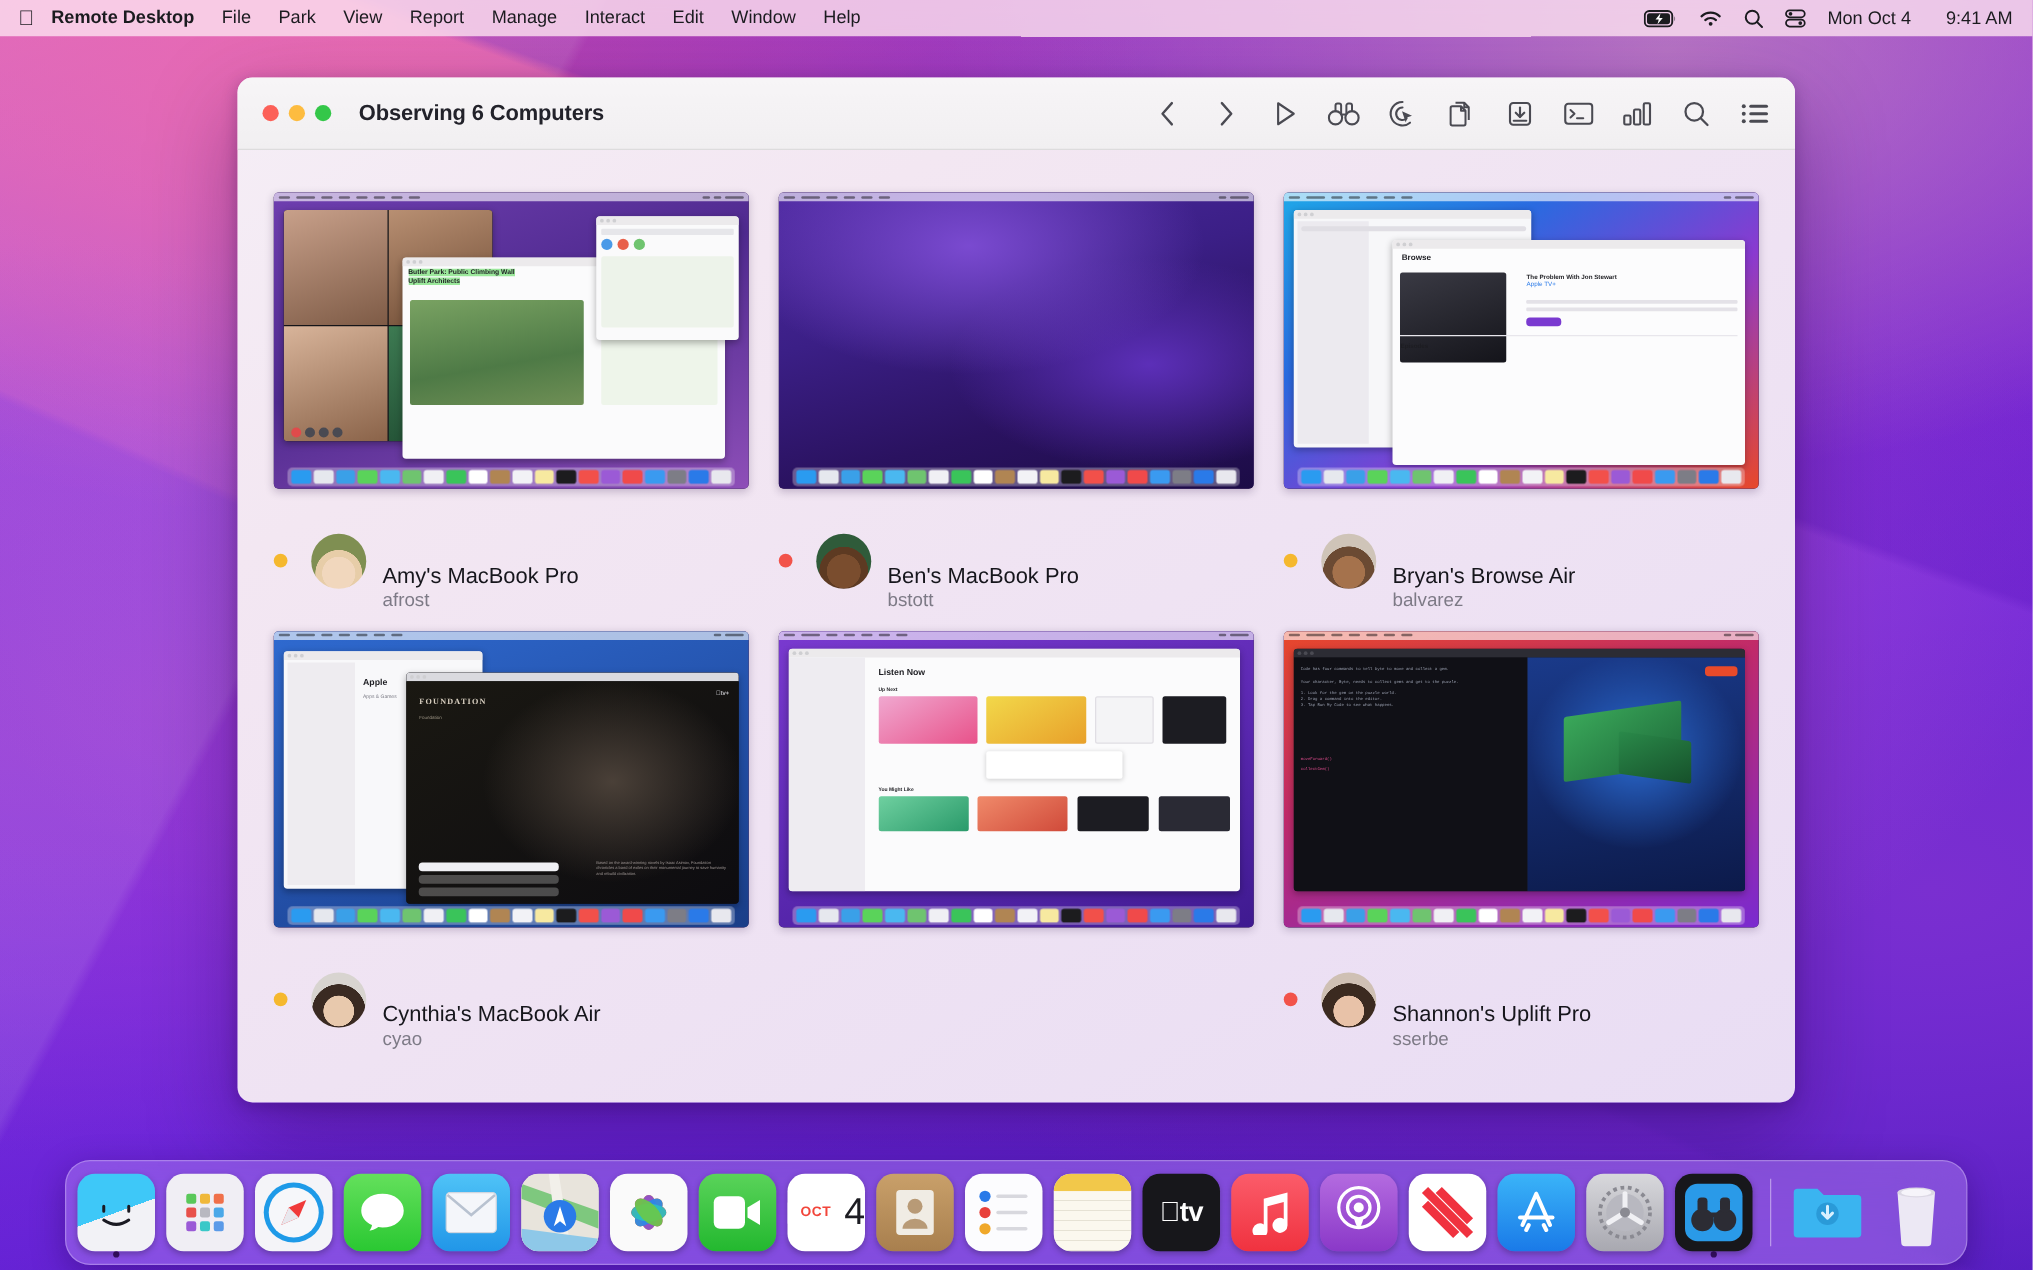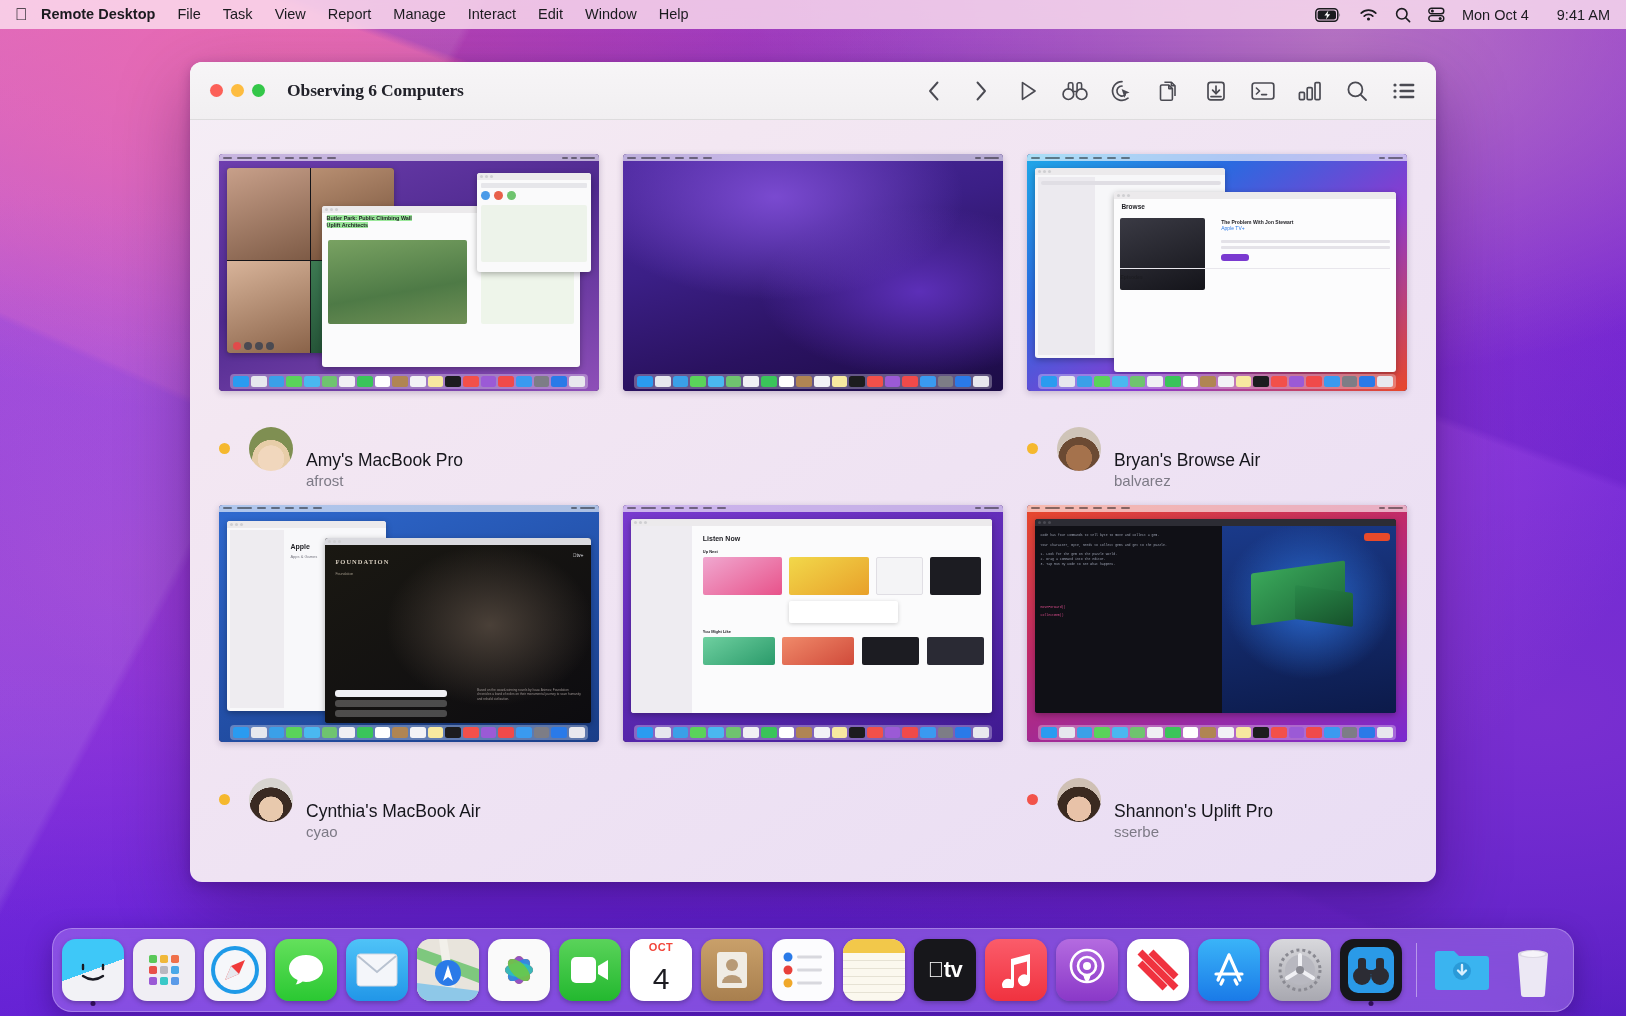--- a/index.html
+++ b/index.html
@@ -57,21 +57,21 @@
     height: 58px; display: flex; align-items: center;
     padding: 0 18px 0 20px;
     background: linear-gradient(180deg,#f7f5f7 0%, #f1eff1 100%);
     border-bottom: 1px solid rgba(0,0,0,.10);
   }
   .traffic { display: flex; gap: 8px; margin-right: 22px; }
   .tl { width: 13px; height: 13px; border-radius: 50%; }
   .tl.red { background: #fc6058; }
   .tl.yellow { background: #fdbc40; }
   .tl.green { background: #34c749; }
-  #window-title { font-size: 17.5px; font-weight: bold; color: #22222a; letter-spacing: -.1px; font-family: Liberation Serif, serif; }
+  #window-title { font-size: 17.5px; font-weight: bold; color: #22222a; letter-spacing: -.1px; }
   #toolbar { margin-left: auto; display: flex; align-items: center; gap: 19px; }
   .tb-btn {
     width: 28px; height: 28px; display: flex; align-items: center; justify-content: center;
     color: #4a4a52;
   }
   .tb-btn svg { display: block; }
 
   
   #computer-grid {
     display: grid; grid-template-columns: repeat(3, 1fr);
@@ -145,21 +145,21 @@
              width: 5px; height: 5px; border-radius: 50%; background: rgba(30,0,60,.8); }
   .dk-wrap { position: relative; display:flex; align-items:center; justify-content:center; }
 </style>
 </head>
 <body>
 
 <div id="menubar">
   <div id="apple-logo"></div>
   <div class="menu-item app">Remote Desktop</div>
   <div class="menu-item">File</div>
-  <div class="menu-item">Task</div>
+  <div class="menu-item">Park</div>
   <div class="menu-item">View</div>
   <div class="menu-item">Report</div>
   <div class="menu-item">Manage</div>
   <div class="menu-item">Interact</div>
   <div class="menu-item">Edit</div>
   <div class="menu-item">Window</div>
   <div class="menu-item">Help</div>
   <div class="mb-spacer"></div>
   <div class="mb-right">
     <span class="mb-status">
@@ -417,20 +417,28 @@
               <b style="background:#f2504a"></b>
               <b style="background:#9b5ad6"></b>
             <b style="background:#f04a4a"></b>
               <b style="background:#3a9af0"></b>
               <b style="background:#7d7d86"></b>
             <b style="background:#2a7ae8"></b>
               <b style="background:#e8e8ee"></b>
           </div>
         </div>
       </div>
+      <div class="card-label">
+        <span class="status-dot" style="background:#f2534a;"></span>
+        <span class="avatar" style="background:radial-gradient(circle at 50% 68%,#7a4d2e 0 36%,#5d3a22 37% 52%,#2f5b3a 53% 100%);"></span>
+        <span class="name-block">
+          <span class="comp-name">Ben's MacBook Pro</span>
+          <span class="comp-user">bstott</span>
+        </span>
+      </div>
     </div>
 
     <div class="computer-card">
       <div class="screen-shot">
         <div class="screen-inner" style="background:linear-gradient(145deg,#1fa8e8 0%,#2a6ae0 30%,#8a3ad0 62%,#e8482a 100%);">
           <div class="mini-menubar">
             <i></i>
               <i class="wide"></i>
               <i></i>
               <i></i>
@@ -787,21 +795,21 @@
     </svg>
   </div>
 
   <div class="dock-icon" style="background:linear-gradient(180deg,#5ad35a,#23b82f);">
     <svg width="40" height="28" viewBox="0 0 40 28">
         <rect x="1" y="1" width="25" height="26" rx="5" fill="#fff"></rect>
         <path d="M28 10 L38 4 V24 L28 18z" fill="#fff"></path>
       </svg>
   </div>
 
-  <div class="dock-icon" style="background:#fff;flex-direction:column;">
+  <div class="dock-icon" style="background:#fff;flex-direction:row;">
     <div style="width:100%;height:17px;background:#fff;color:#f2453a;font-size:11px;font-weight:bold;display:flex;align-items:center;justify-content:center;letter-spacing:.4px;">OCT</div>
     <div style="flex:1;width:100%;color:#1c1c22;font-size:30px;display:flex;align-items:center;justify-content:center;line-height:1;">4</div>
   </div>
 
   <div class="dock-icon" style="background:linear-gradient(180deg,#c9a06a,#a87f4e);">
     <svg width="34" height="40" viewBox="0 0 34 40">
         <rect x="2" y="2" width="30" height="36" rx="3" fill="#f0ece4"></rect>
         <circle cx="17" cy="15" r="6" fill="#b89a76"></circle>
         <path d="M7 33 a10 8 0 0 1 20 0z" fill="#b89a76"></path>
       </svg>

